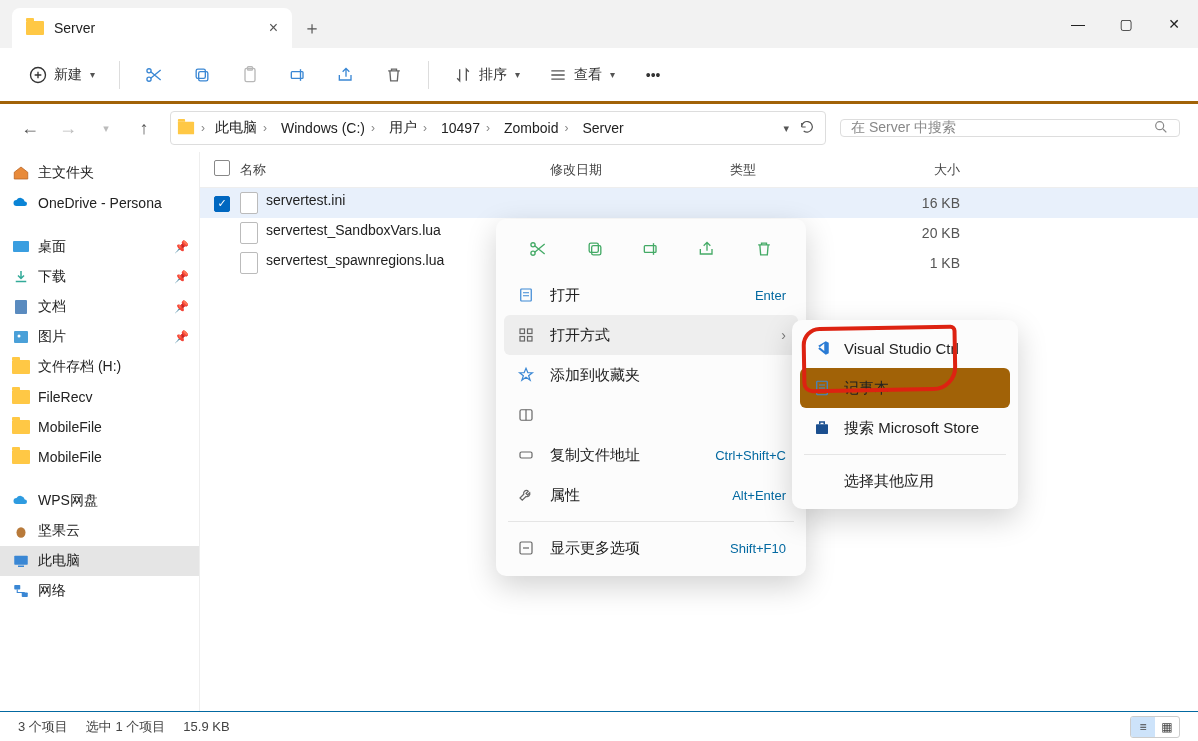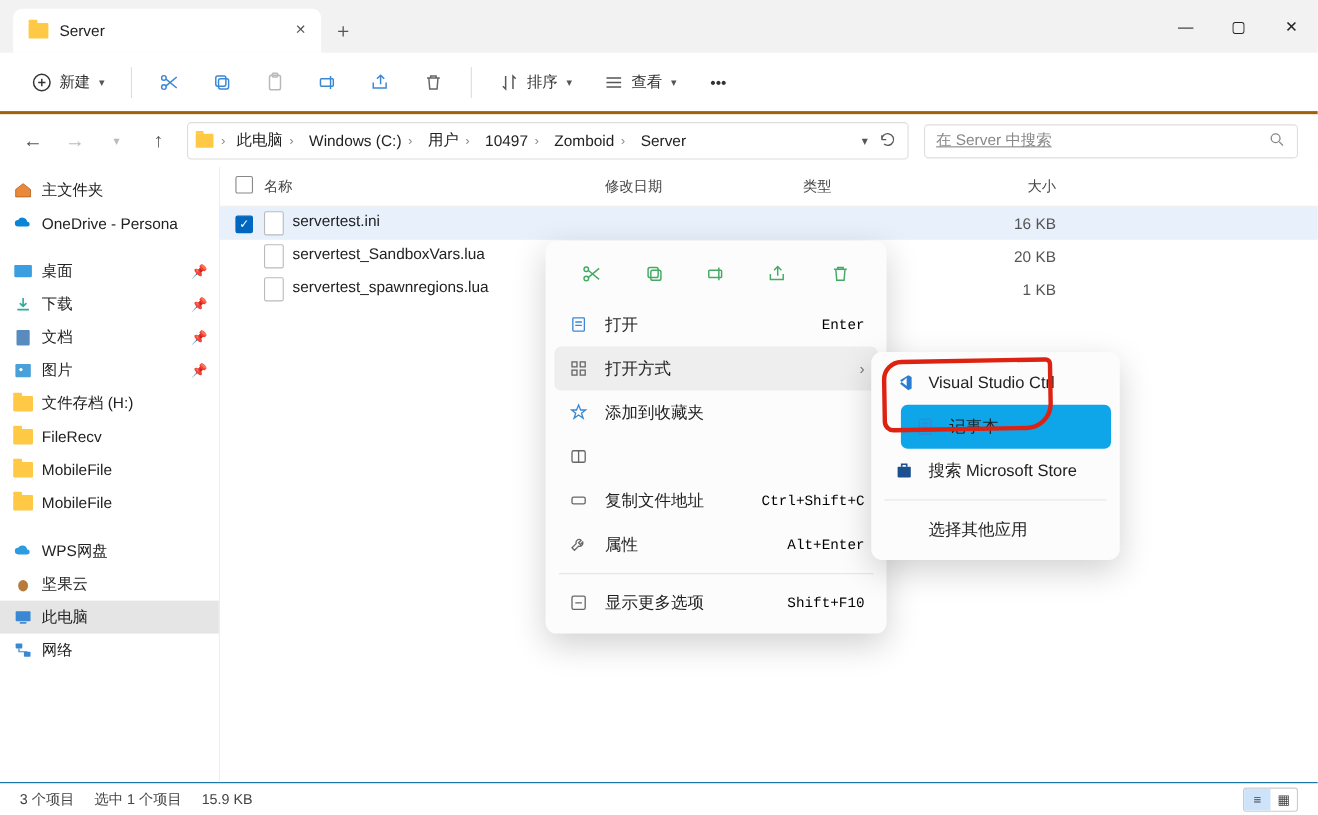--- a/index.html
+++ b/index.html
@@ -27,21 +27,21 @@
 .newbtn .ticon svg { stroke: #333; }
 
 
 .navrow { height: 48px; background: #fff; display: flex; align-items: center; padding: 0 18px; gap: 14px; }
 .navarrow { width: 24px; text-align: center; color: #555; font-size: 18px; }
 .navarrow.disabled { color: #bbb; }
 .addressbar { flex: 1; display: flex; align-items: center; border: 1px solid #ddd; border-radius: 4px; height: 34px; padding: 0 6px; gap: 6px; background: #fff; }
 .crumb { display: flex; align-items: center; gap: 6px; padding: 0 4px; }
 .crumb-sep { color: #888; font-size: 12px; }
 .addr-tail { margin-left: auto; display: flex; align-items: center; gap: 10px; color: #555; padding-right: 4px; }
-.searchbox { width: 340px; border: 1px solid #ddd; border-radius: 4px; height: 31px; display: flex; align-items: center; padding: 0 10px; color: #888; background: #fff; gap: 8px; text-decoration: underline; }
+.searchbox { width: 340px; border: 1px solid #ddd; border-radius: 4px; height: 18px; display: flex; align-items: center; padding: 0 10px; color: #888; background: #fff; gap: 8px; }
 .searchbox span:first-child { flex: 1; text-align: left; }
 
 
 .main { display: flex; height: calc(741px - 48px - 56px - 48px - 30px); background: #fff; }
 .sidebar { width: 200px; border-right: 1px solid #eee; padding-top: 6px; overflow: hidden; }
 .side-item { display: flex; align-items: center; gap: 8px; padding: 6px 12px; white-space: nowrap; position: relative; }
 .side-item.selected { background: #e5e5e5; }
 .pin { position: absolute; right: 10px; font-size: 12px; color: #666; }
 .side-icon { width: 18px; height: 18px; display: inline-flex; align-items: center; justify-content: center; }
 .folder { width: 18px; height: 14px; background: #ffc845; border-radius: 1px; position: relative; }
@@ -69,29 +69,29 @@
 .chkbox.checked { background: #0067c0; border-color: #0067c0; color: #fff; font-size: 11px; }
 
 
 .ctxmenu { position: absolute; left: 496px; top: 219px; width: 310px; background: #fcfcfc; border-radius: 10px; box-shadow: 0 10px 30px rgba(0,0,0,0.18); padding: 8px; }
 .ctx-iconrow { display: flex; justify-content: space-around; padding: 8px 6px 12px; }
 .ctx-iconrow .ico { width: 28px; height: 28px; display: flex; align-items: center; justify-content: center; }
 .ctx-iconrow svg { width: 20px; height: 20px; stroke: #4a6; }
 .ctx-item { display: flex; align-items: center; gap: 14px; padding: 10px 12px; border-radius: 6px; font-size: 15px; }
 .ctx-item.hover { background: #eee; }
 .ctx-item .label { flex: 1; }
-.ctx-item .kbd { color: #000000; font-size: 13px; font-family: Liberation Mono, monospace; }
+.ctx-item .kbd { color: #0369a1; font-size: 13px; }
 .ctx-item .sub { color: #777; font-size: 14px; }
 .ctx-item .lico { width: 20px; height: 20px; display: flex; align-items: center; justify-content: center; }
 .ctx-sep { height: 1px; background: #e5e5e5; margin: 6px 4px; }
 
 
 .submenu { position: absolute; left: 792px; top: 320px; width: 226px; background: #fcfcfc; border-radius: 10px; box-shadow: 0 10px 30px rgba(0,0,0,0.18); padding: 8px; }
 .sub-item { display: flex; align-items: center; gap: 12px; padding: 10px 12px; border-radius: 6px; font-size: 15px; }
-.sub-item.hover { background: #0ea5e9; margin-left: 19px; }
+.sub-item.hover { background: #a16207; }
 .sub-item .appico { width: 20px; height: 20px; display: flex; align-items: center; justify-content: center; }
 .sub-sep { height: 1px; background: #e5e5e5; margin: 6px 4px; }
 
 
 .redmark { position: absolute; left: 802px; top: 326px; width: 155px; height: 66px; border: 4px solid #d21; border-radius: 18px 6px 24px 10px; pointer-events: none; transform: rotate(-1deg); }
 
 
 .statusbar { height: 30px; background: #fff; border-top: 1px solid #0369a1; display: flex; align-items: center; padding: 0 18px; font-size: 13px; color: #444; gap: 18px; }
 .statusbar .sp { flex: 1; }
 .viewbtns { display: flex; gap: 0; border: 1px solid #ccc; border-radius: 3px; overflow: hidden; }

